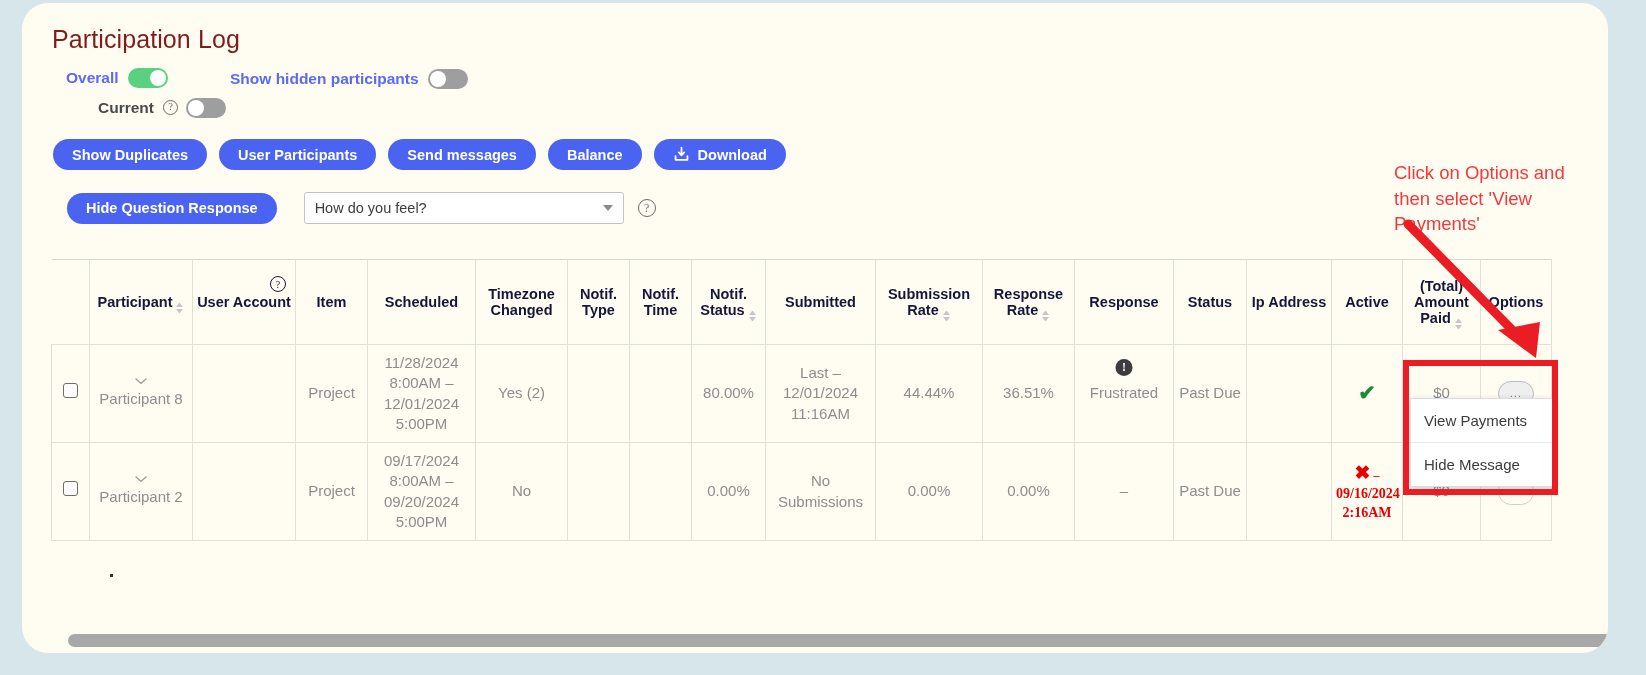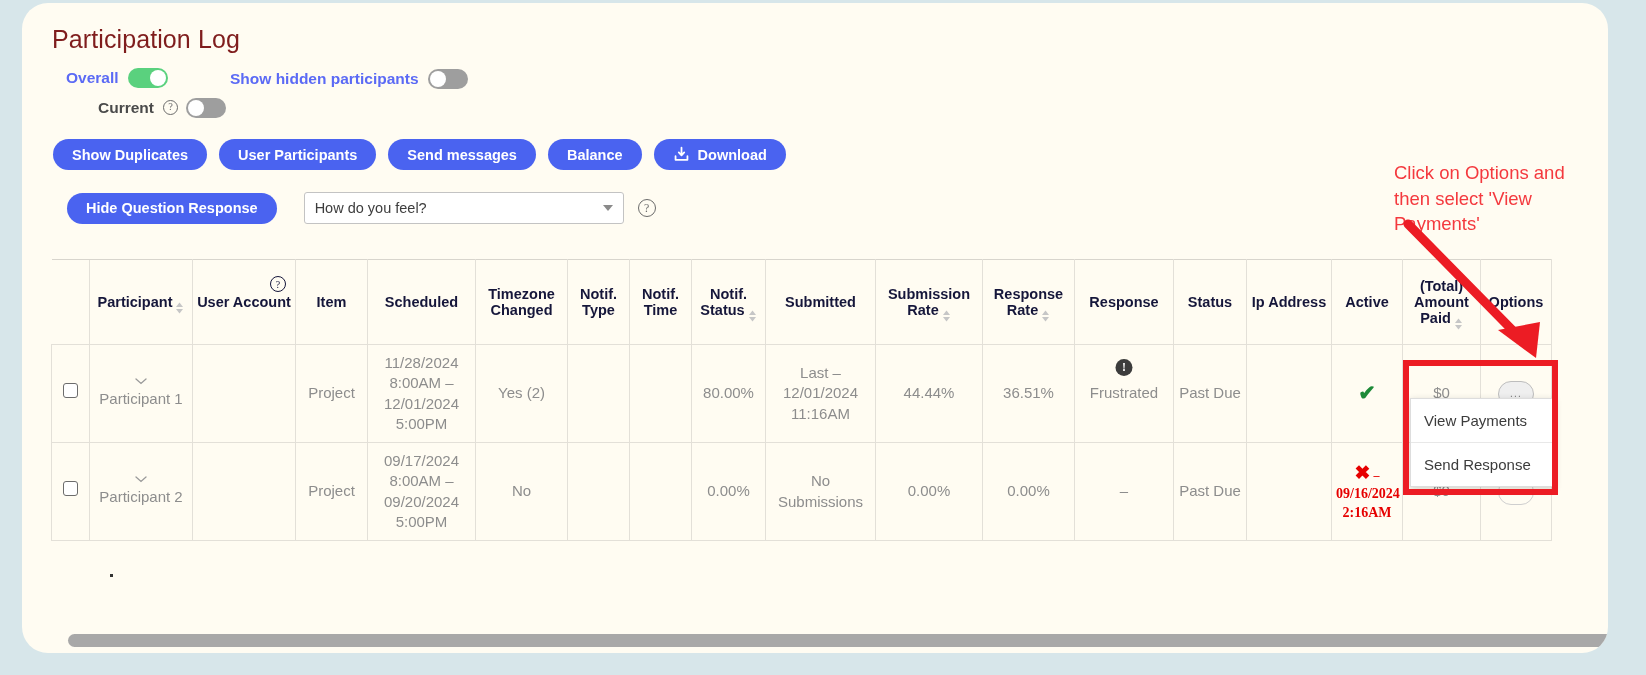--- a/index.html
+++ b/index.html
@@ -350,21 +350,21 @@
             <th>Options</th>
           </tr>
         </thead>
         <tbody>
           <tr>
             <td><span class="chk"></span></td>
             <td>
               <svg class="chev" viewBox="0 0 12 7">
                   <path d="M1 1l5 4.5L11 1" stroke="#9a9a9a" stroke-width="1.3" fill="none" stroke-linecap="round"></path>
                 </svg>
-              <span>Participant 1</span>
+              <span>Participant 8</span>
             </td>
             <td></td>
             <td>Project</td>
             <td>11/28/2024 8:00AM – 12/01/2024 5:00PM</td>
             <td>Yes (2)</td>
             <td></td>
             <td></td>
             <td>80.00%</td>
             <td>Last – 12/01/2024 11:16AM</td>
             <td>44.44%</td>
@@ -412,21 +412,21 @@
             </td>
           </tr>
         </tbody>
       </table>
     </div>
 
     <div class="stray-dot"></div>
 
     <div class="dropdown">
       <div class="dd-item">View Payments</div>
-      <div class="dd-item">Send Response</div>
+      <div class="dd-item">Hide Message</div>
     </div>
 
     <div class="anno-box"></div>
     <div class="anno-text">Click on Options and then select 'View Payments'</div>
     <svg class="arrow-svg" width="170" height="165" viewBox="0 0 170 165">
       <path d="M6 6 L126 128" stroke="#ec1c24" stroke-width="9" stroke-linecap="round"></path>
       <path d="M134 140 L96 112 L138 104 Z" fill="#ec1c24"></path>
     </svg>
 
     <div class="hscroll"></div>

